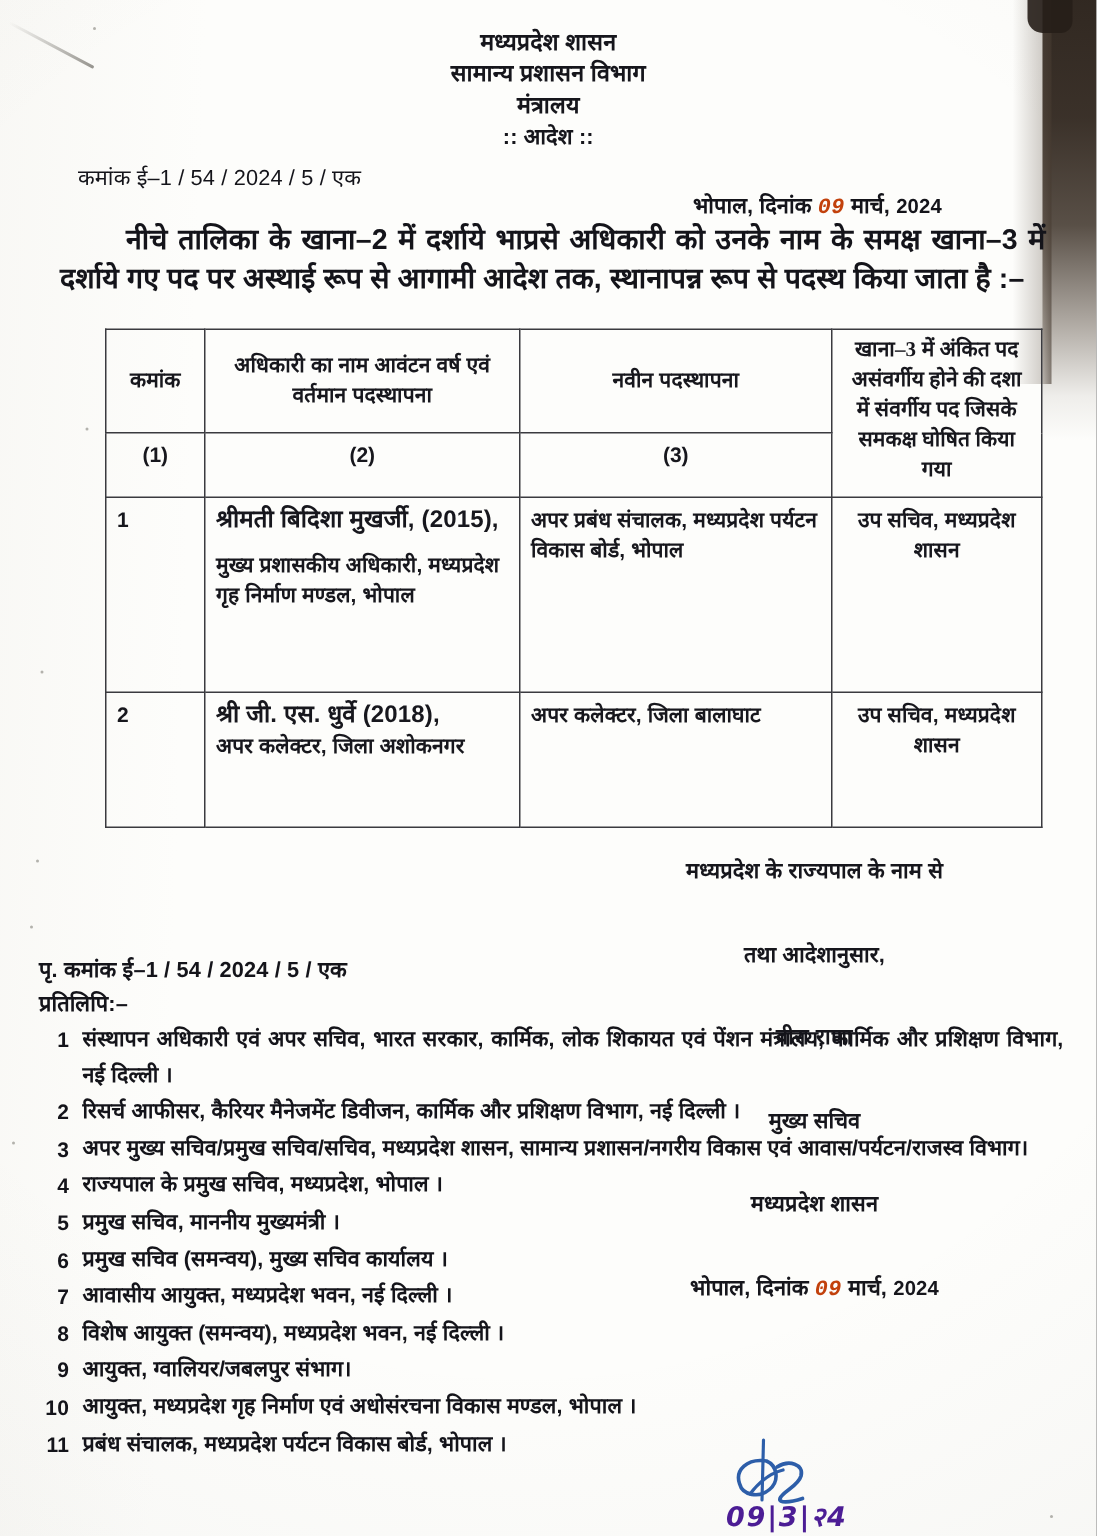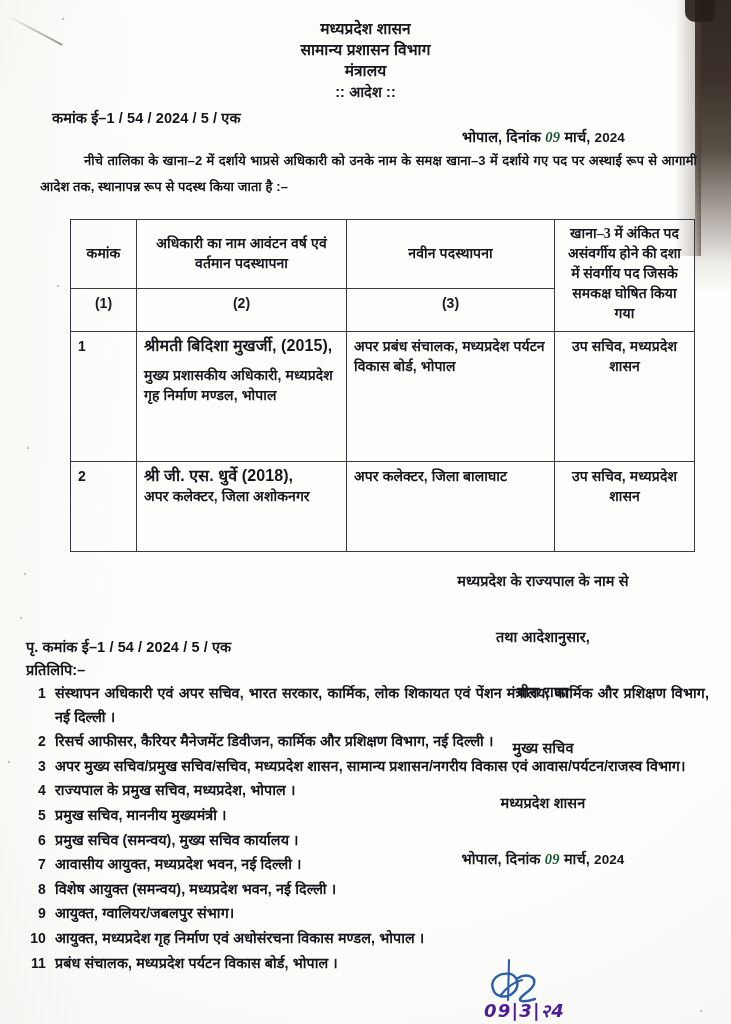--- a/index.html
+++ b/index.html
@@ -122,50 +122,50 @@
     left: 52px;
     right: 24px;
     top: 107px;
     height: 44px;
   }
   #ref-no {
     position: absolute;
     left: 0;
     top: 0;
     font-size: 14.5px;
-    font-weight: 700;
+    font-weight: 400;
     white-space: nowrap;
   }
   #place-date {
     position: absolute;
     left: 410px;
     top: 19px;
     font-size: 14.5px;
     font-weight: 700;
     white-space: nowrap;
   }
   .ink-blue {
-    color: #14532d;
-    font-family: Liberation Serif, serif;
+    color: #c2410c;
+    font-family: Liberation Mono, monospace;
     font-weight: 700;
     font-style: italic;
     letter-spacing: 0.3px;
   }
   .yr {
     font-weight: 700;
     font-size: 13.5px;
   }
 
   
   #intro {
     position: absolute;
     left: 40px;
     right: 34px;
     top: 148px;
-    font-size: 13px;
+    font-size: 19px;
     line-height: 26px;
     font-weight: 600;
     text-align: justify;
     text-justify: inter-word;
   }
   #intro .indent { display: inline-block; width: 44px; }
 
   
   #order-table {
     position: absolute;

